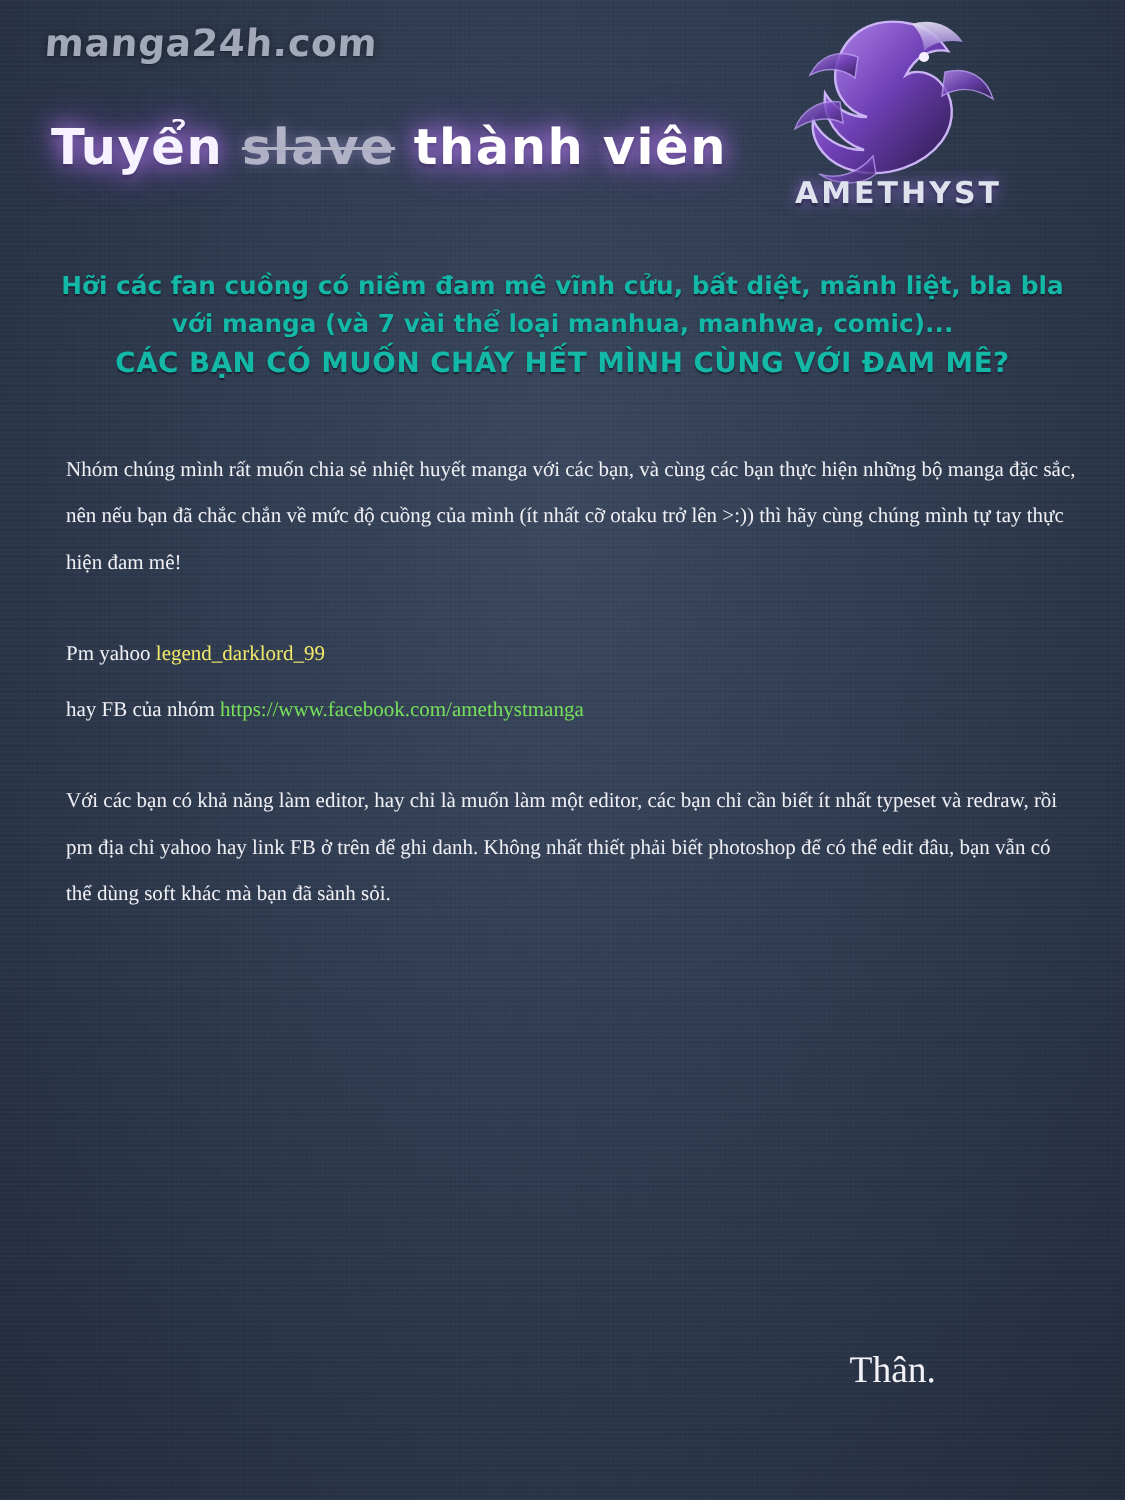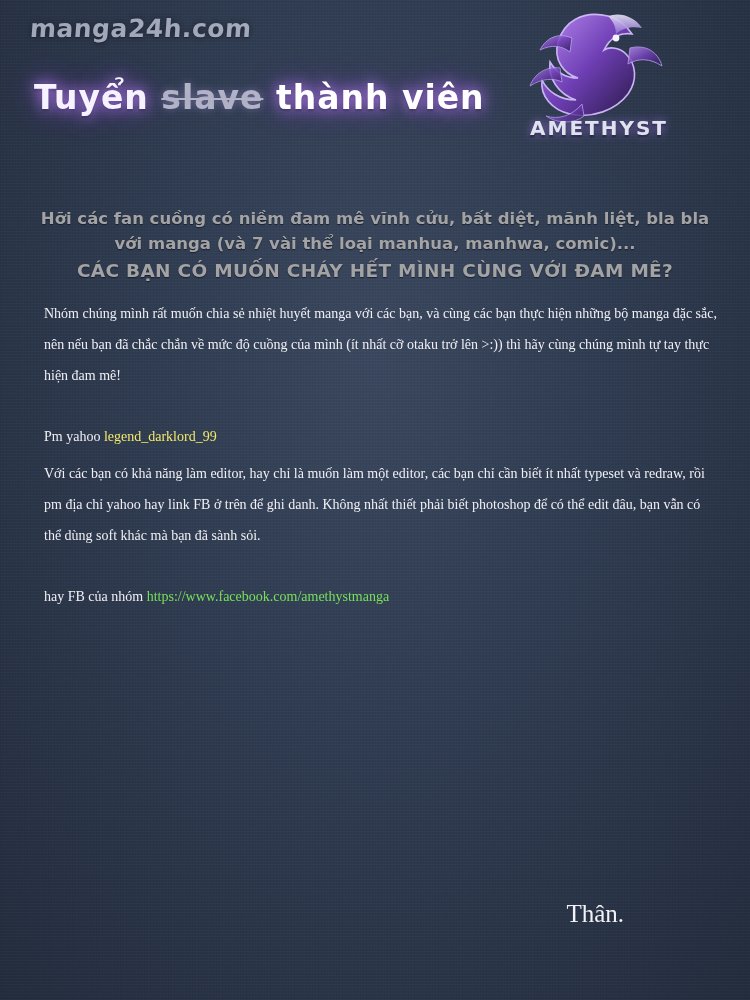--- a/index.html
+++ b/index.html
@@ -106,27 +106,26 @@
   }
 
   
   .intro {
     position: absolute;
     left: 0;
     right: 0;
     top: 178px;
     text-align: center;
     font-family: "DejaVu Sans", sans-serif;
-    color: #a3a3a3;
+    color: #14b8a6;
     font-size: 16.5px;
     font-weight: bold;
     line-height: 25px;
     text-shadow: 0 1px 1px rgba(20,25,40,0.8);
     padding: 0 18px;
-    margin-top: 28px;
   }
   .intro .big {
     display: block;
     font-size: 18.5px;
     letter-spacing: 0.3px;
     margin-top: 2px;
   }
 
   
   .body-wrap {
@@ -204,24 +203,24 @@
 
   <div class="body-wrap">
     <p class="para">Nhóm chúng mình rất muốn chia sẻ nhiệt huyết manga với các bạn, và cùng các bạn thực hiện những bộ manga đặc sắc, nên nếu bạn đã chắc chắn về mức độ cuồng của mình (ít nhất cỡ otaku trở lên &gt;:)) thì hãy cùng chúng mình tự tay thực hiện đam mê!</p>
 
 
     <p class="para tight">
       <span>Pm yahoo</span>
       <span class="ylw">legend_darklord_99</span>
     </p>
 
-    <p class="para">Với các bạn có khả năng làm editor, hay chỉ là muốn làm một editor, các bạn chỉ cần biết ít nhất typeset và redraw, rồi pm địa chỉ yahoo hay link FB ở trên để ghi danh. Không nhất thiết phải biết photoshop để có thể edit đâu, bạn vẫn có thể dùng soft khác mà bạn đã sành sỏi.</p>
-
     <p class="para tighter">
       <span>hay FB của nhóm</span>
       <span class="grn">https://www.facebook.com/amethystmanga</span>
     </p>
 
+    <p class="para">Với các bạn có khả năng làm editor, hay chỉ là muốn làm một editor, các bạn chỉ cần biết ít nhất typeset và redraw, rồi pm địa chỉ yahoo hay link FB ở trên để ghi danh. Không nhất thiết phải biết photoshop để có thể edit đâu, bạn vẫn có thể dùng soft khác mà bạn đã sành sỏi.</p>
+
   </div>
 
   <div class="signature">Thân.</div>
 
 </div>
 
 </body></html>

